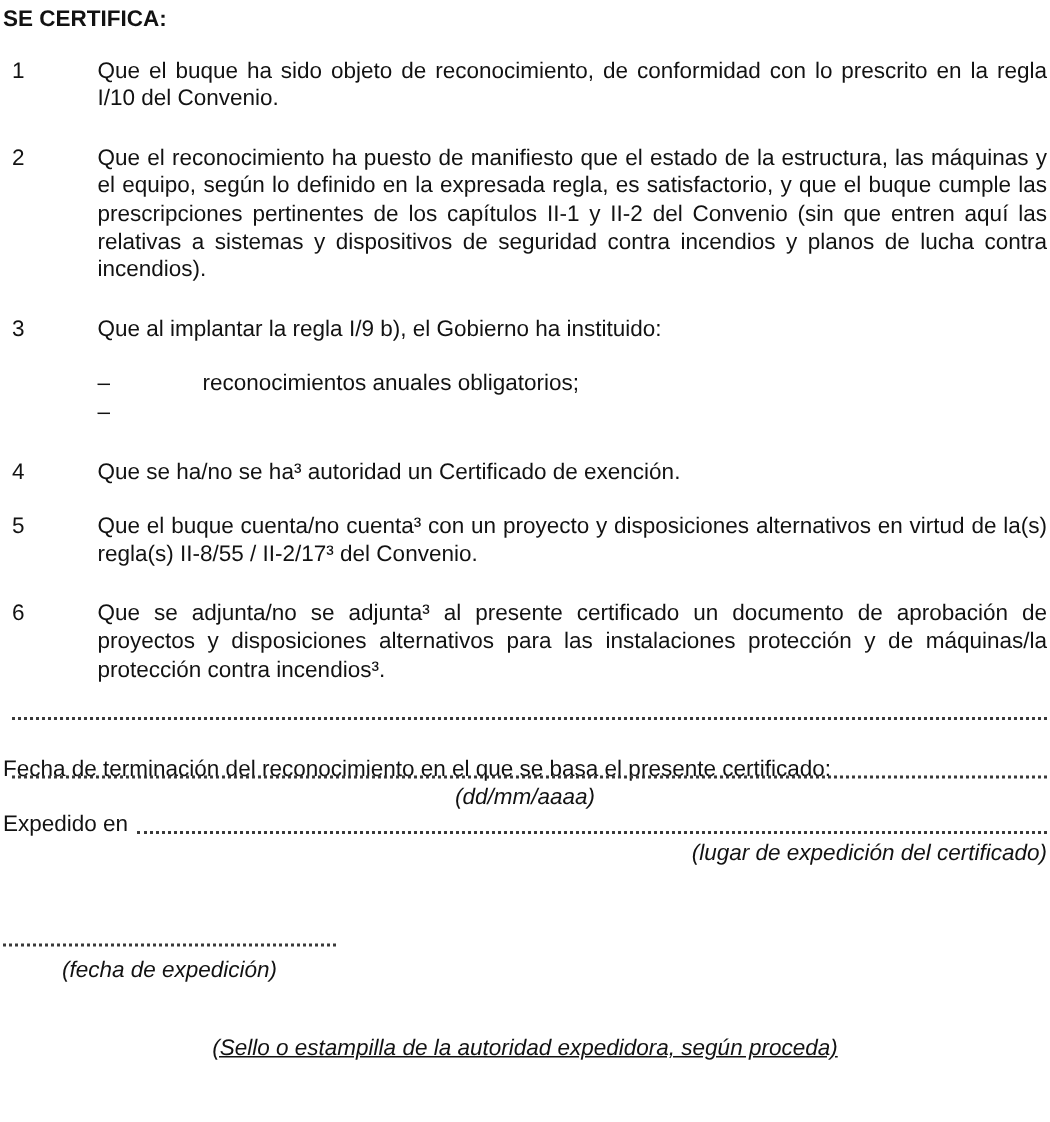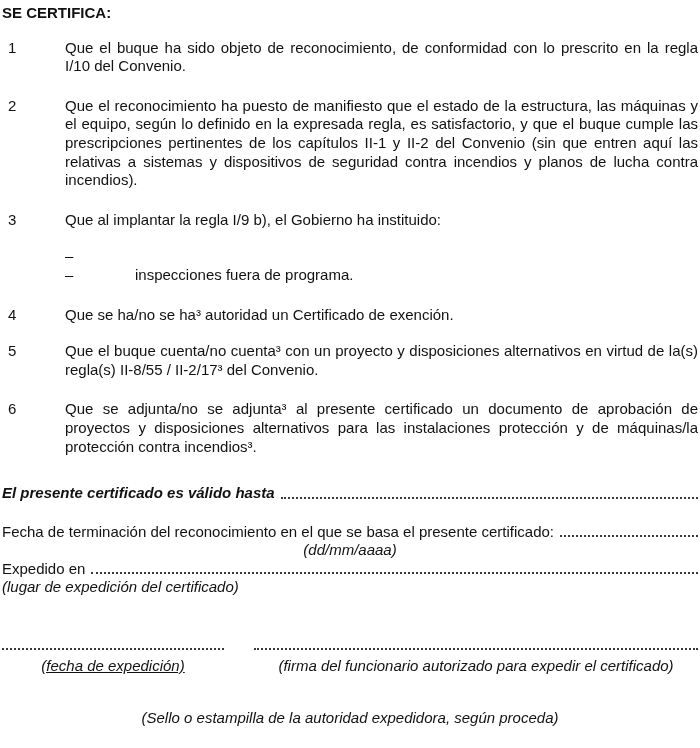--- a/index.html
+++ b/index.html
@@ -45,40 +45,40 @@
   .leader-fill::after {
     content: "";
     position: absolute;
     left: 6px; right: 0; bottom: 4px;
     border-bottom: 2px dotted #3a3a3a;
   }
   .bold-italic { font-weight: bold; font-style: italic; }
   .hint { font-style: italic; }
 
   .valid-row { margin-top: 28px; }
-  .fecha-row { margin-top: 20px; }
+  .fecha-row { margin-top: 20px; flex-direction: column; }
   .date-format-line { text-align: center; }
   .expedido-row { }
-  .lugar-line { text-align: left; }
+  .lugar-line { text-align: right; }
 
   .signature-block { margin-top: 41px; }
   .signature-cols { display: flex; }
-  .sig-col-left { width: 222px; flex-shrink: 0; text-align: center; text-decoration: underline; }
+  .sig-col-left { width: 222px; flex-shrink: 0; text-align: center; }
   .sig-col-gap { width: 30px; flex-shrink: 0; }
   .sig-col-right { flex: 1; text-align: center; }
   .sig-dots { height: 12px; position: relative; }
   .sig-dots::after {
     content: "";
     position: absolute;
     left: 0; right: 0; bottom: 0;
     border-bottom: 2px dotted #3a3a3a;
   }
   .sig-caption { margin-top: 7px; }
 
-  .seal-line { margin-top: 33px; text-align: center; }
+  .seal-line { margin-top: 33px; text-align: center; text-decoration: underline; }
 </style>
 </head>
 <body>
 
 <div class="heading">SE CERTIFICA:</div>
 
 <div class="item">
   <div class="item-num">1</div>
   <div class="item-body">Que el buque ha sido objeto de reconocimiento, de conformidad con lo prescrito en la regla I/10 del Convenio.</div>
 </div>
@@ -89,44 +89,43 @@
 </div>
 
 <div class="item tight">
   <div class="item-num">3</div>
   <div class="item-body">Que al implantar la regla I/9 b), el Gobierno ha instituido:</div>
 </div>
 
 <div class="subitems">
   <div class="subitem">
     <div class="subitem-dash">–</div>
+    <div class="subitem-text">reconocimientos anuales obligatorios;</div>
   </div>
   <div class="subitem">
     <div class="subitem-dash">–</div>
-    <div class="subitem-text">inspecciones fuera de programa.</div>
   </div>
 </div>
 
 <div class="item tight">
   <div class="item-num">4</div>
   <div class="item-body">Que se ha/no se ha³ autoridad un Certificado de exención.</div>
 </div>
 
 <div class="item">
   <div class="item-num">5</div>
   <div class="item-body">Que el buque cuenta/no cuenta³ con un proyecto y disposiciones alternativos en virtud de la(s) regla(s) II-8/55 / II-2/17³ del Convenio.</div>
 </div>
 
 <div class="item">
   <div class="item-num">6</div>
   <div class="item-body">Que se adjunta/no se adjunta³ al presente certificado un documento de aprobación de proyectos y disposiciones alternativos para las instalaciones protección y de máquinas/la protección contra incendios³.</div>
 </div>
 
 <div class="leader-row valid-row">
-  <span class="leader-label bold-italic">El presente certificado es válido hasta</span>
   <span class="leader-fill"></span>
 </div>
 
 <div class="leader-row fecha-row">
   <span class="leader-label">Fecha de terminación del reconocimiento en el que se basa el presente certificado:</span>
   <span class="leader-fill"></span>
 </div>
 <div class="date-format-line hint">(dd/mm/aaaa)</div>
 
 <div class="leader-row expedido-row">
@@ -135,20 +134,16 @@
 </div>
 <div class="lugar-line hint">(lugar de expedición del certificado)</div>
 
 <div class="signature-block">
   <div class="signature-cols">
     <div class="sig-col-left">
       <div class="sig-dots"></div>
       <div class="sig-caption hint">(fecha de expedición)</div>
     </div>
     <div class="sig-col-gap"></div>
-    <div class="sig-col-right">
-      <div class="sig-dots"></div>
-      <div class="sig-caption hint">(firma del funcionario autorizado para expedir el certificado)</div>
-    </div>
   </div>
 </div>
 
 <div class="seal-line hint">(Sello o estampilla de la autoridad expedidora, según proceda)</div>
 
 </body></html>

